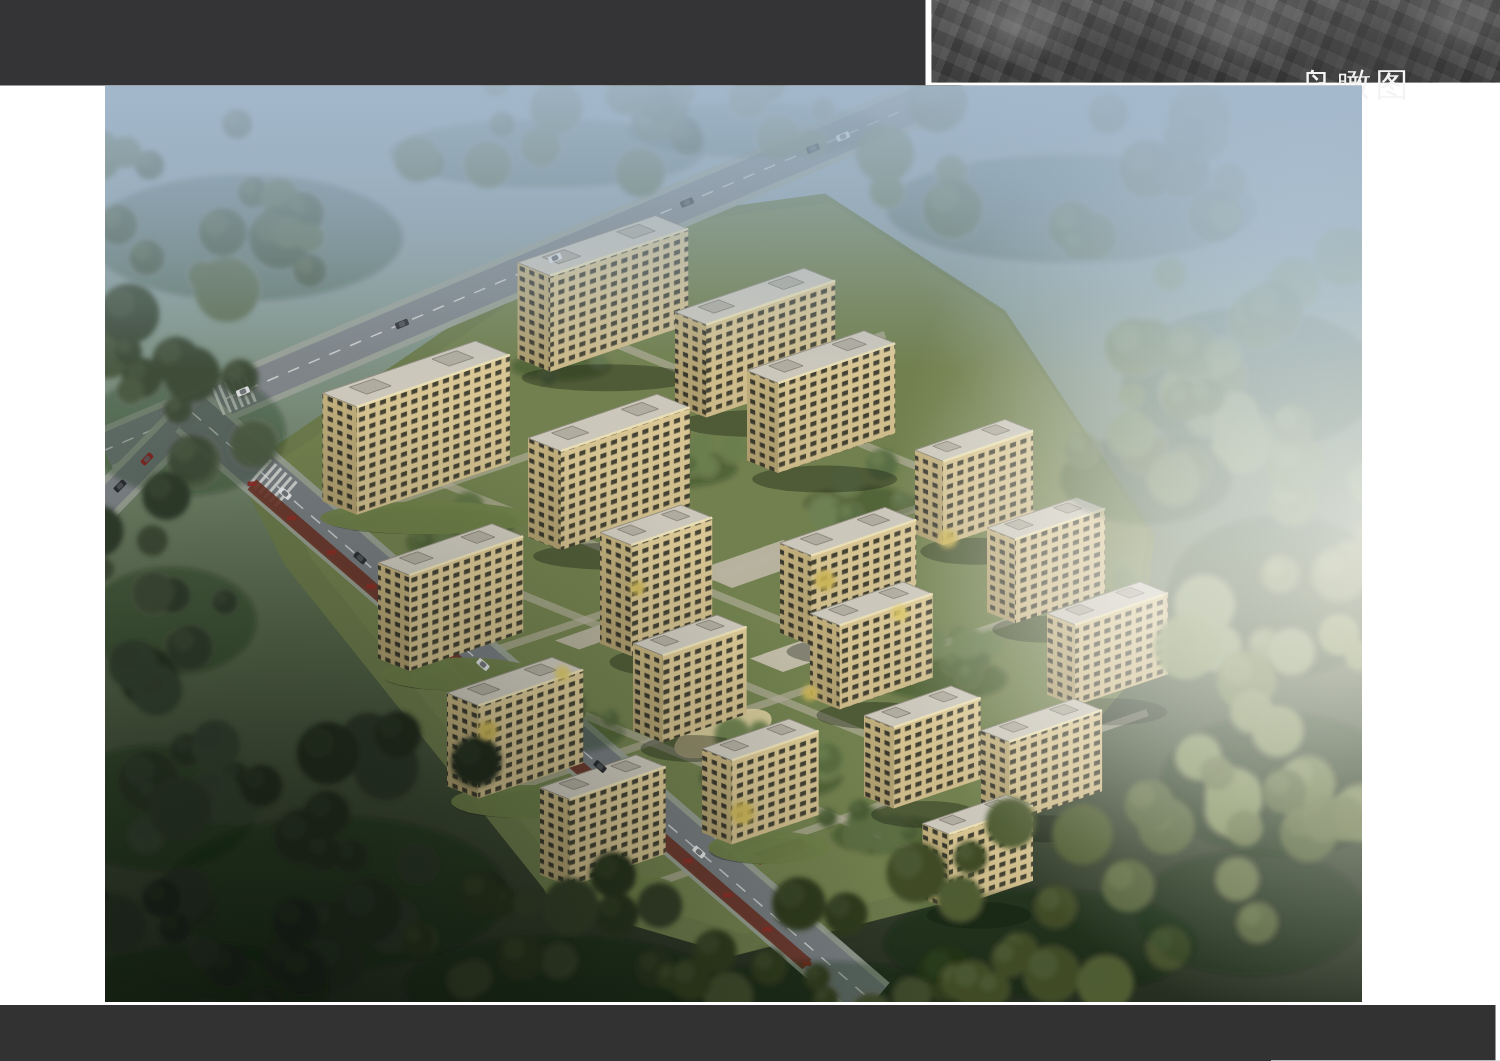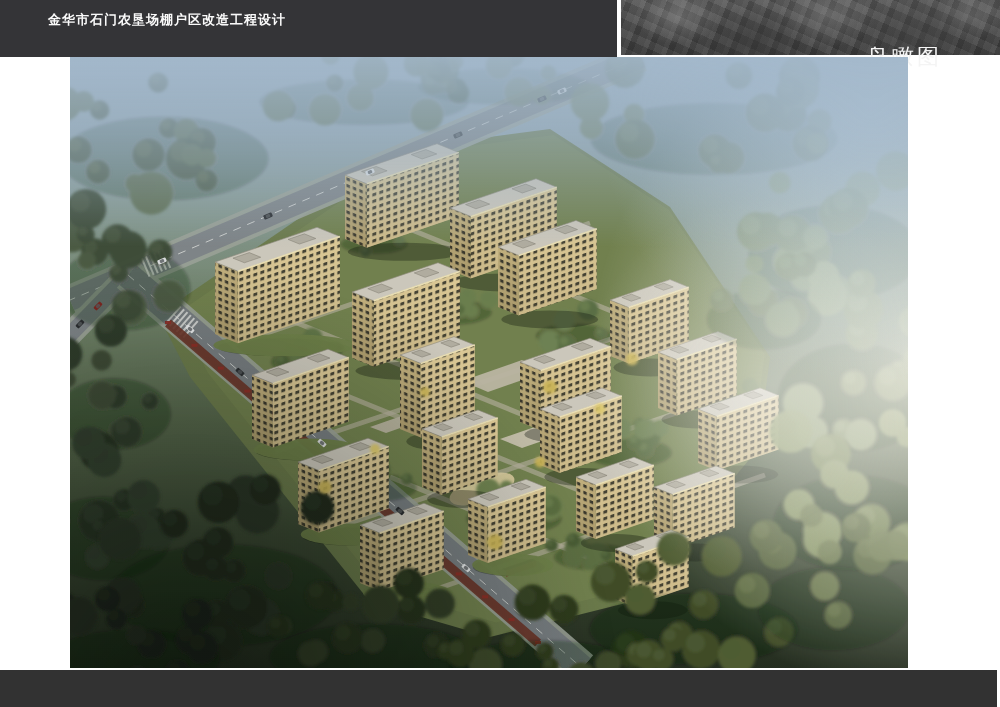--- a/index.html
+++ b/index.html
@@ -23,21 +23,20 @@
   .view-label{position:absolute;right:58px;top:14px;font-size:22px;letter-spacing:3px;
               color:#f4f4f4;font-family:"Liberation Serif","DejaVu Serif",serif;margin-top:28px;}
   .render-frame{position:absolute;left:70px;top:57px;width:838px;height:611px;
                 overflow:hidden;background:#8fa3a8;}
   .footer-bar{position:absolute;left:0;top:670px;width:997px;height:37px;background:#323232;}
 </style>
 </head>
 <body>
 
 <div class="header-bar">
-  <div class="title-cn">金华市石门农垦场棚户区改造工程设计</div>
 </div>
 
 <div class="relief-strip">
   <div class="view-label">鸟瞰图</div>
 </div>
 
 <div class="render-frame">
   <svg id="scene" width="838" height="611" viewBox="0 0 838 611" xmlns="http://www.w3.org/2000/svg">
       <defs>
         <linearGradient id="bgG" x1="0" y1="0" x2="0" y2="1">

